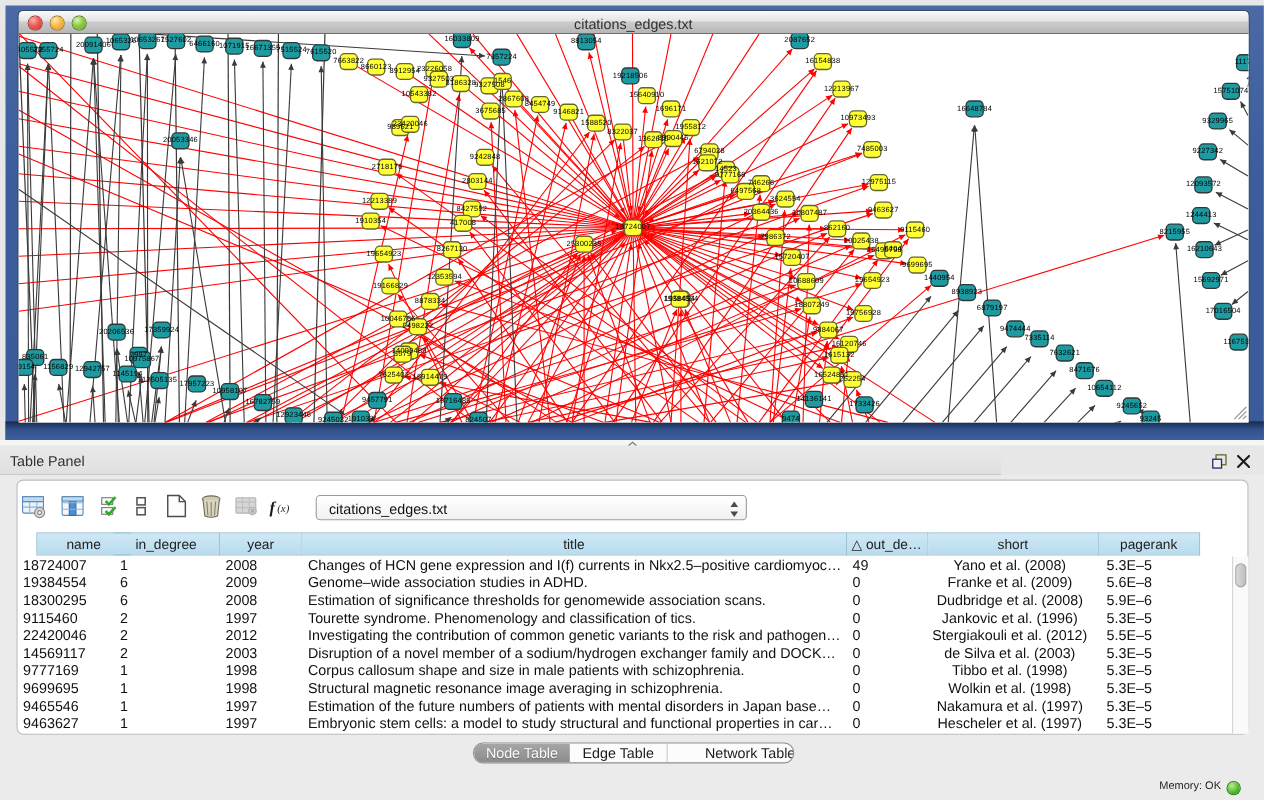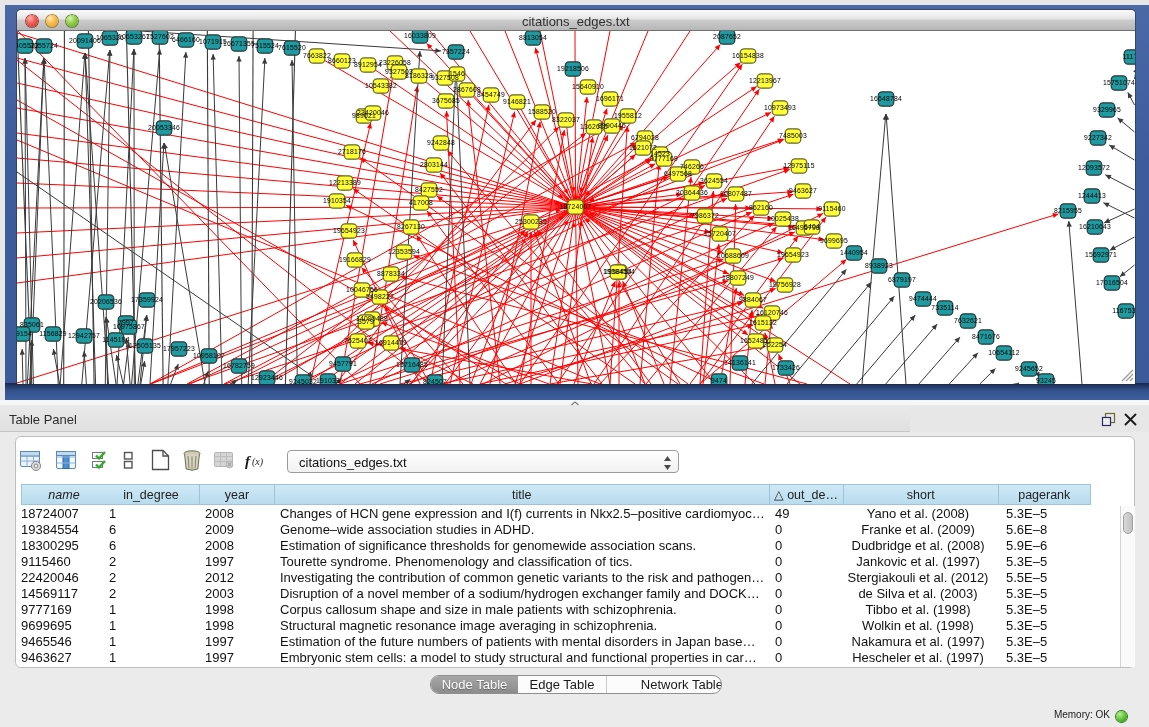--- a/index.html
+++ b/index.html
@@ -858,21 +858,21 @@
   </g>
 </svg>
 <div class="dropdown">
     <span class="txt">citations_edges.txt</span>
  <svg style="position:absolute;right:6px;top:3.5px" width="9" height="16" viewBox="0 0 9 16">
   <path d="M4.5 1 L8 6 H1 Z" fill="#4a4a4a"></path>
       <path d="M4.5 15 L1 10 H8 Z" fill="#4a4a4a"></path>
  </svg>
 </div>
 <div class="thead">
-  <div class="th" style="left:4px; width:86px; border-left:1px solid #9ec4d8;font-style:italic;">name</div>
+  <div class="th" style="left:16px; width:86px; border-left:1px solid #9ec4d8;">name</div>
   <div class="th" style="left:86px; width:97px;">in_degree</div>
   <div class="th" style="left:183px; width:75px;">year</div>
   <div class="th" style="left:258px; width:494.5px;">title</div>
   <div class="th" style="left:752.5px; width:74px;">△&nbsp;out_de…</div>
   <div class="th" style="left:826.5px; width:155.5px;">short</div>
   <div class="th" style="left:982px; width:91.5px;">pagerank</div>
 </div>
 <div class="trow" style="top:506px">
     <span class="c1">18724007</span>
     <span class="c2">1</span>
@@ -899,21 +899,21 @@
     <span class="c5">0</span>
     <span class="c6">Dudbridge et al. (2008)</span>
     <span class="c7">5.9E–6</span>
   </div>
 <div class="trow" style="top:554px">
     <span class="c1">9115460</span>
     <span class="c2">2</span>
     <span class="c3">1997</span>
     <span class="c4">Tourette syndrome. Phenomenology and classification of tics.</span>
     <span class="c5">0</span>
-    <span class="c6">Jankovic et al. (1997)</span>
+    <span class="c6">Jankovic et al. (1996)</span>
     <span class="c7">5.3E–5</span>
   </div>
 <div class="trow" style="top:570px">
     <span class="c1">22420046</span>
     <span class="c2">2</span>
     <span class="c3">2012</span>
     <span class="c4">Investigating the contribution of common genetic variants to the risk and pathogen…</span>
     <span class="c5">0</span>
     <span class="c6">Stergiakouli et al. (2012)</span>
     <span class="c7">5.5E–5</span>

